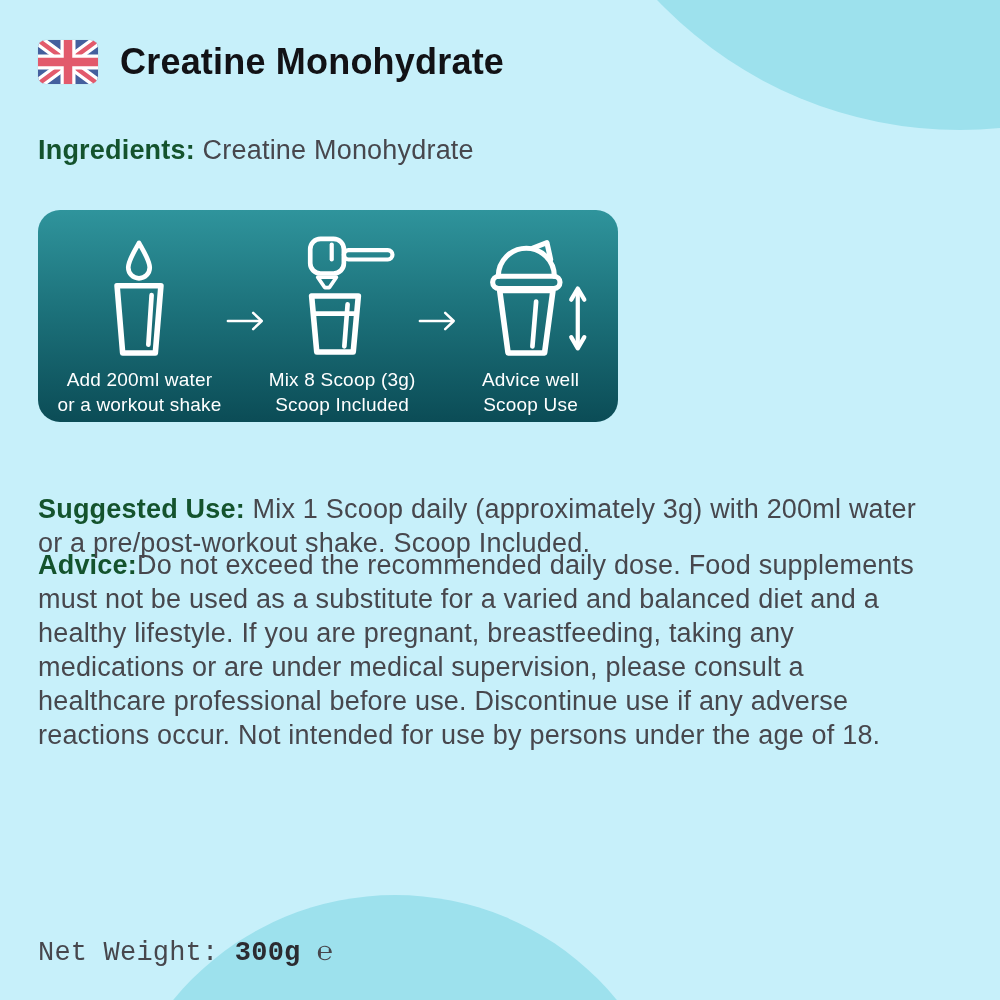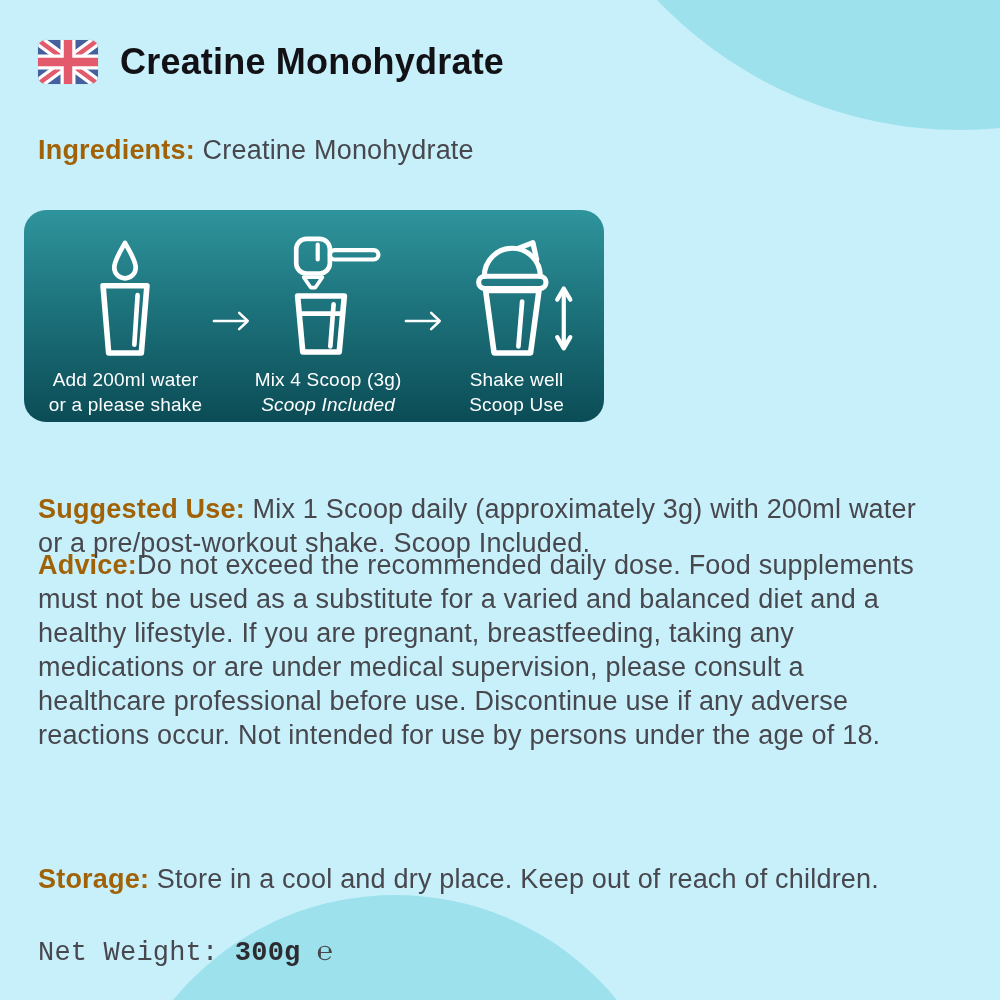--- a/index.html
+++ b/index.html
@@ -14,43 +14,43 @@
   .circle-bottom{width:574px;height:574px;left:108px;top:895px;}
 
   .content{position:absolute;inset:0;}
 
   .header{position:absolute;left:38px;top:40px;display:flex;align-items:center;}
   .flag{width:60px;height:44px;border-radius:8px;overflow:hidden;flex:none;box-shadow:0 0 0 0.5px rgba(0,0,0,0.05);}
   .flag svg{display:block;width:60px;height:44px;}
   .title{margin-left:22px;font-size:36px;font-weight:700;color:#121216;letter-spacing:0.2px;white-space:nowrap;}
 
   .para{position:absolute;left:38px;color:#47474d;font-size:27px;line-height:34px;letter-spacing:0.2px;}
-  .para b{font-weight:700;color:#a16207;}
+  .para b{font-weight:700;color:#14532d;}
   .ingredients{top:133px;width:900px;}
   .suggested{top:492px;width:884px;}
   .advice{top:548px;width:892px;}
   .storage{top:862px;width:930px;}
   .netweight{top:936px;width:600px;font-family:Liberation Mono, monospace;}
   .netweight b{color:#2b2b30;}
 
   .usage-panel{
-    position:absolute;left:24px;top:210px;width:580px;height:212px;
+    position:absolute;left:38px;top:210px;width:580px;height:212px;
     border-radius:22px;
     background:linear-gradient(180deg,#2f949c 0%,#1d737c 45%,#0b4c56 100%);
     display:flex;justify-content:space-between;align-items:stretch;
     padding:10px 16px 0 16px;box-sizing:border-box;
   }
   .step{display:flex;flex-direction:column;align-items:center;}
   .step-1{width:182px;}
   .step-2{width:160px;}
   .step-3{width:152px;}
   .icon-wrap{height:138px;display:flex;align-items:flex-end;justify-content:center;}
   .icon-wrap svg{display:block;}
   .caption{margin-top:9px;text-align:center;color:#ffffff;font-size:19px;line-height:25px;letter-spacing:0.2px;white-space:nowrap;}
-  .caption .l2.italic{font-style:italic;}
+  .caption .l2.italic{}
   .arrow-col{display:flex;flex-direction:column;align-items:center;}
   .arrow-col svg{display:block;margin-top:88px;}
 
   .stroke{fill:none;stroke:#ffffff;stroke-linecap:round;stroke-linejoin:round;}
 </style>
 </head>
 <body>
 
 <div class="accent-circle circle-top-right"></div>
 <div class="accent-circle circle-bottom"></div>
@@ -77,21 +77,21 @@
     <div class="step step-1">
       <div class="icon-wrap">
         <svg width="84" height="122" viewBox="0 0 90 130">
           <path class="stroke" stroke-width="5" d="M45 7 C40 16 33.5 26 33.5 33.5 a11.5 11.5 0 0 0 23 0 C56.5 26 50 16 45 7 Z"></path>
           <path class="stroke" stroke-width="6" d="M21.5 53 L68.5 53 L62.5 125 L27.5 125 Z"></path>
           <path class="stroke" stroke-width="5" d="M58.5 63 L55 116"></path>
         </svg>
       </div>
       <div class="caption">
         <div class="l1">Add 200ml water</div>
-        <div class="l2">or a please shake</div>
+        <div class="l2">or a workout shake</div>
       </div>
     </div>
 
     <div class="arrow-col">
       <svg width="42" height="26" viewBox="0 0 44 26">
         <path class="stroke" stroke-width="2.6" d="M3 13 H37"></path>
         <path class="stroke" stroke-width="2.6" d="M29.5 4.5 L38.5 13 L29.5 21.5"></path>
       </svg>
     </div>
 
@@ -101,21 +101,21 @@
           <rect class="stroke" stroke-width="5" x="27" y="5" width="36" height="37" rx="11"></rect>
           <path class="stroke" stroke-width="4.5" d="M50 11 L50 27"></path>
           <rect class="stroke" stroke-width="4.5" x="63" y="17" width="52" height="10" rx="5"></rect>
           <path class="stroke" stroke-width="4" d="M35 46 L55 46 L47.5 57 L42.5 57 Z"></path>
           <path class="stroke" stroke-width="6" d="M28.5 66 L78.5 66 L73 126 L34 126 Z"></path>
           <path class="stroke" stroke-width="5" d="M32 85 H75"></path>
           <path class="stroke" stroke-width="5" d="M67 75 L63.5 120"></path>
         </svg>
       </div>
       <div class="caption">
-        <div class="l1">Mix 4 Scoop (3g)</div>
+        <div class="l1">Mix 8 Scoop (3g)</div>
         <div class="l2 italic">Scoop Included</div>
       </div>
     </div>
 
     <div class="arrow-col">
       <svg width="42" height="26" viewBox="0 0 44 26">
         <path class="stroke" stroke-width="2.6" d="M3 13 H37"></path>
         <path class="stroke" stroke-width="2.6" d="M29.5 4.5 L38.5 13 L29.5 21.5"></path>
       </svg>
     </div>
@@ -127,28 +127,27 @@
           <path class="stroke" stroke-width="5.5" d="M27 45 A30 30 0 0 1 87 45"></path>
           <rect class="stroke" stroke-width="5.5" x="21" y="45" width="72" height="13" rx="6.5"></rect>
           <path class="stroke" stroke-width="6" d="M28.5 60 L85.5 60 L76.5 127 L37.5 127 Z"></path>
           <path class="stroke" stroke-width="5" d="M67.5 72 L63.5 120"></path>
           <path class="stroke" stroke-width="4.5" d="M112 64 V116"></path>
           <path class="stroke" stroke-width="4.5" d="M105 70 L112 58 L119 70"></path>
           <path class="stroke" stroke-width="4.5" d="M105 110 L112 122 L119 110"></path>
         </svg>
       </div>
       <div class="caption">
-        <div class="l1">Shake well</div>
+        <div class="l1">Advice well</div>
         <div class="l2">Scoop Use</div>
       </div>
     </div>
 
   </div>
 
   <div class="para suggested"><b>Suggested Use:</b><span> Mix 1 Scoop daily (approximately 3g) with 200ml water or a pre/post-workout shake. Scoop Included.</span></div>
 
   <div class="para advice"><b>Advice:</b><span>Do not exceed the recommended daily dose. Food supplements must not be used as a substitute for a varied and balanced diet and a healthy lifestyle. If you are pregnant, breastfeeding, taking any medications or are under medical supervision, please consult a healthcare professional before use. Discontinue use if any adverse reactions occur. Not intended for use by persons under the age of 18.</span></div>
 
-  <div class="para storage"><b>Storage:</b><span> Store in a cool and dry place. Keep out of reach of children.</span></div>
 
   <div class="para netweight"><span>Net Weight: </span><b>300g</b><span> ℮</span></div>
 
 </div>
 
 </body></html>

